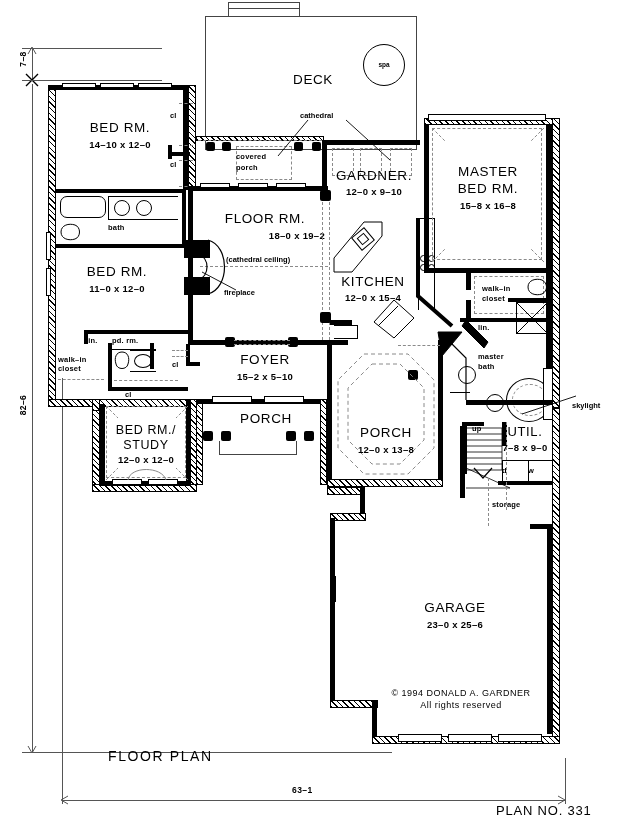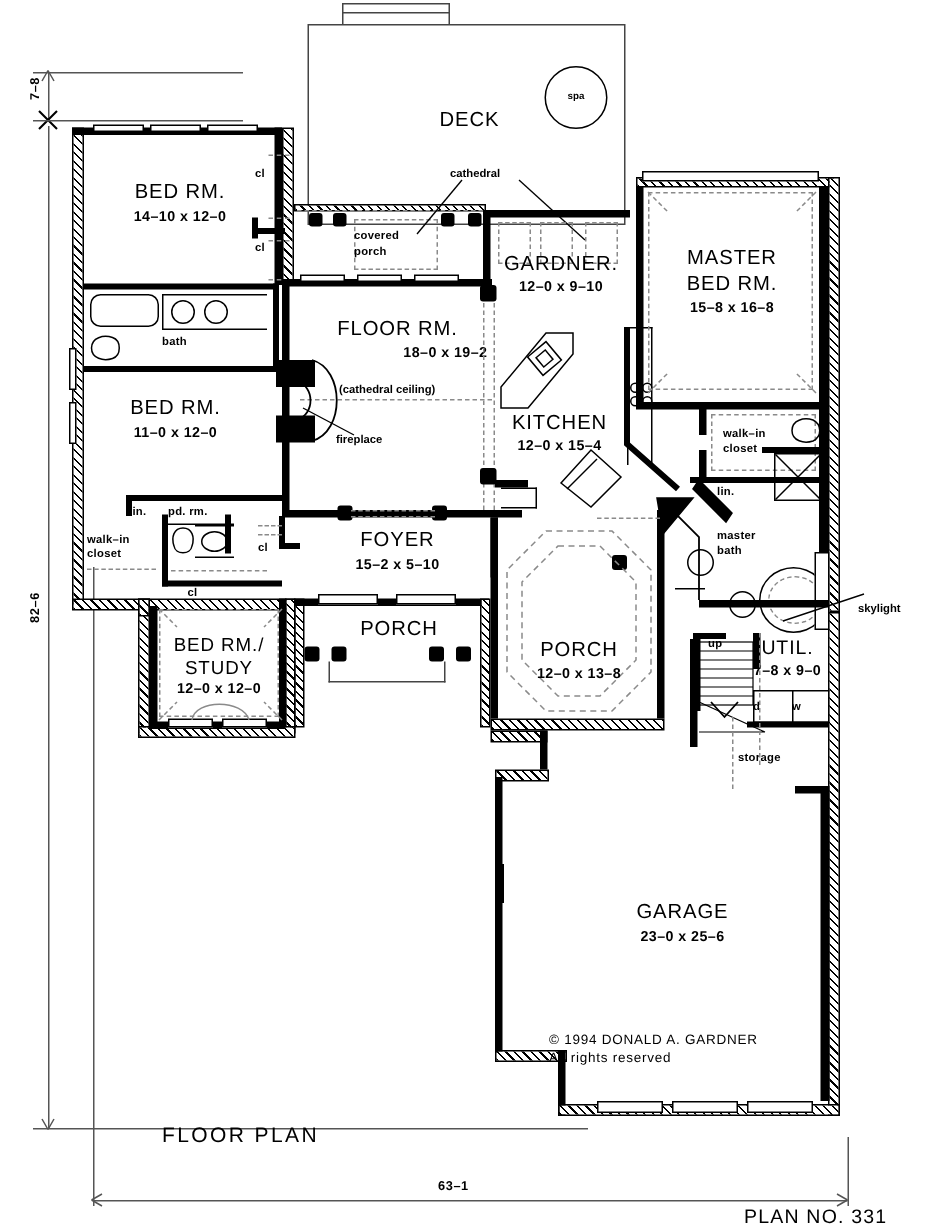--- a/index.html
+++ b/index.html
@@ -21,21 +21,21 @@
   .rname{position:absolute;font-size:13.5px;letter-spacing:.6px;white-space:nowrap;
          text-align:center;font-weight:400;}
   .rdim{position:absolute;font-size:9.5px;font-weight:bold;letter-spacing:.3px;white-space:nowrap;text-align:center;}
   .small{position:absolute;font-size:7.5px;font-weight:bold;white-space:nowrap;letter-spacing:.2px;}
   .tiny{position:absolute;font-size:6.5px;font-weight:bold;white-space:nowrap;text-align:center;}
   .note{position:absolute;font-size:7.5px;font-weight:bold;white-space:nowrap;}
   .dimtxt{position:absolute;font-size:8.5px;font-weight:bold;white-space:nowrap;letter-spacing:.4px;}
   .vert{transform:rotate(-90deg);transform-origin:center center;}
   .title{position:absolute;font-size:14px;letter-spacing:1.6px;white-space:nowrap;}
   .plannum{position:absolute;font-size:13px;font-weight:normal;letter-spacing:.8px;white-space:nowrap;}
-  .copy{position:absolute;font-size:9px;letter-spacing:.5px;white-space:nowrap;}
+  .copy{position:absolute;font-size:9px;letter-spacing:.5px;white-space:nowrap;text-align:center;}
 
   
   .circ{position:absolute;border:1px solid #000;border-radius:50%;box-sizing:border-box;}
   .oval{position:absolute;border:1px solid #000;border-radius:50%;box-sizing:border-box;}
   .rrect{position:absolute;border:1px solid #000;border-radius:7px;box-sizing:border-box;}
   .sqdot{position:absolute;background:#000;}
 
   svg{position:absolute;overflow:visible;}
 </style>
 </head>

